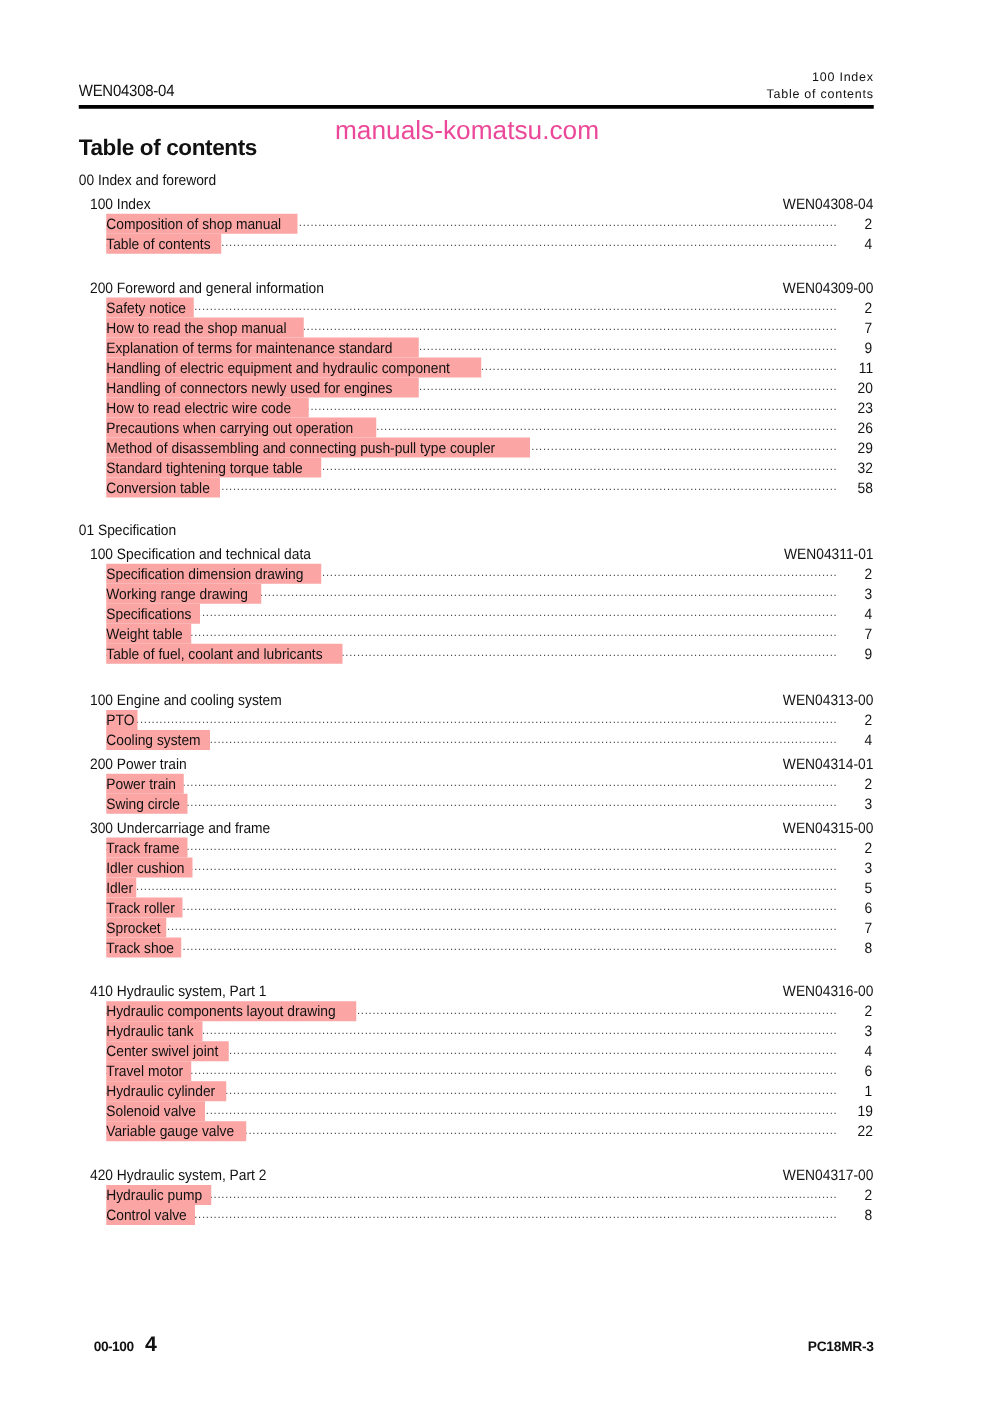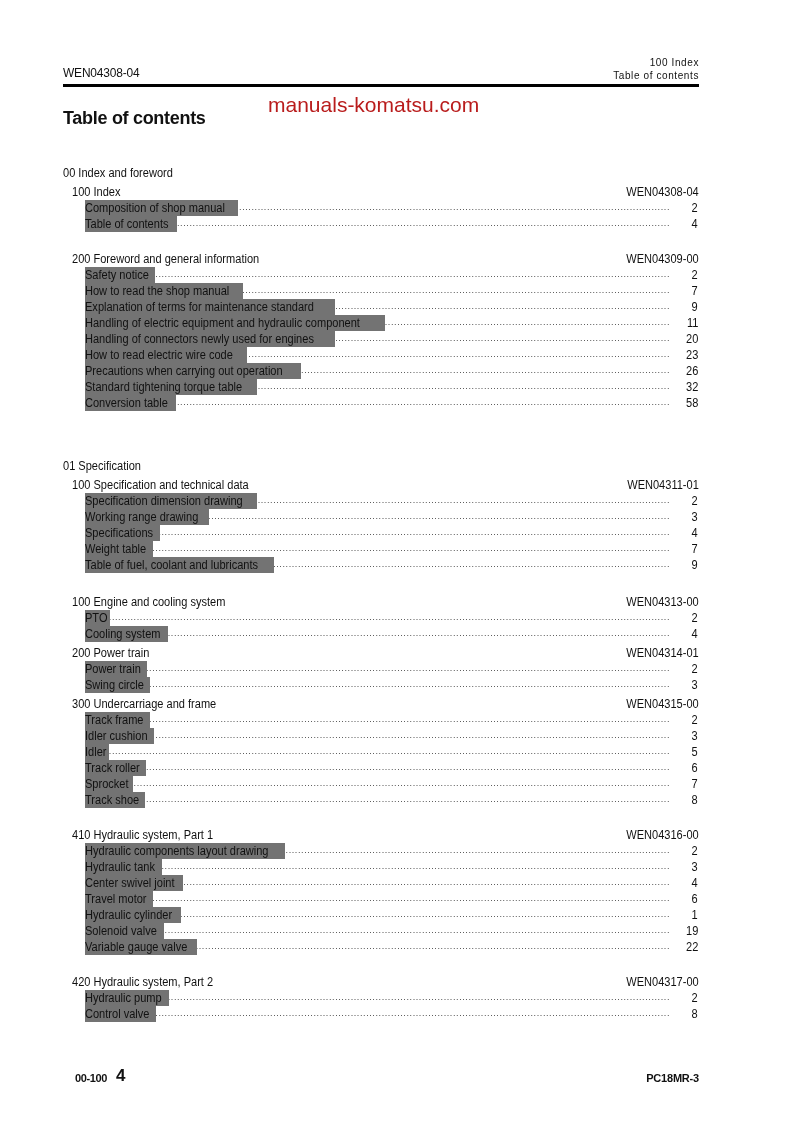--- a/index.html
+++ b/index.html
@@ -39,21 +39,21 @@
       text-align: right;
       font-size: 10px;
       line-height: 13px;
       letter-spacing: 0.6px;
     }
     .watermark {
       position: absolute;
       left: 268px;
       top: 93px;
       font-size: 21px;
-      color: #b91c1c;
+      color: #ec4899;
       letter-spacing: 0px;
     }
     .page-title {
       position: absolute;
       left: 63px;
       top: 108px;
       font-size: 18px;
       font-weight: bold;
       letter-spacing: -0.3px;
     }
@@ -68,21 +68,21 @@
       height: 16px;
       line-height: 16px;
       font-size: 12px;
       white-space: nowrap;
     }
     .row .txt {
       display: inline-block;
       transform: scaleX(0.92);
       transform-origin: left center;
     }
-    .chapter { padding-left: 0; margin-top: 29px; }
+    .chapter { padding-left: 0; }
     .section { padding-left: 9px; margin-top: 3px; }
     .item { padding-left: 22px; }
     .gap-chapter { height: 18px; }
     .gap-section { height: 16px; }
     .section .code {
       position: absolute;
       right: 0;
       top: 0;
       display: inline-block;
       transform: scaleX(0.92);
@@ -101,21 +101,21 @@
       position: absolute;
       right: 0;
       top: -1px;
       font-size: 9px;
       letter-spacing: 0.6px;
       color: #444;
     }
     .item .label-wrap {
       position: relative;
       z-index: 1;
-      background: #737373;
+      background: #fca5a5;
       padding-right: 1px;
       display: inline-block;
       max-width: 600px;
     }
     .item .pg {
       position: absolute;
       right: 1px;
       top: 0;
       display: inline-block;
       transform: scaleX(0.92);
@@ -183,20 +183,21 @@
     <span class="txt">200  Foreword and general information</span>
     <span class="code">WEN04309-00</span>
   </div>
   <div class="row item"><span class="leader"></span><span class="label-wrap"><span class="txt">Safety notice</span></span><span class="pg">2</span></div>
   <div class="row item"><span class="leader"></span><span class="label-wrap"><span class="txt">How to read the shop manual</span></span><span class="pg">7</span></div>
   <div class="row item"><span class="leader"></span><span class="label-wrap"><span class="txt">Explanation of terms for maintenance standard</span></span><span class="pg">9</span></div>
   <div class="row item"><span class="leader"></span><span class="label-wrap"><span class="txt">Handling of electric equipment and hydraulic component</span></span><span class="pg">11</span></div>
   <div class="row item"><span class="leader"></span><span class="label-wrap"><span class="txt">Handling of connectors newly used for engines</span></span><span class="pg">20</span></div>
   <div class="row item"><span class="leader"></span><span class="label-wrap"><span class="txt">How to read electric wire code</span></span><span class="pg">23</span></div>
   <div class="row item"><span class="leader"></span><span class="label-wrap"><span class="txt">Precautions when carrying out operation</span></span><span class="pg">26</span></div>
+  <div class="row item"><span class="leader"></span><span class="label-wrap"><span class="txt">Method of disassembling and connecting push-pull type coupler</span></span><span class="pg">29</span></div>
   <div class="row item"><span class="leader"></span><span class="label-wrap"><span class="txt">Standard tightening torque table</span></span><span class="pg">32</span></div>
   <div class="row item"><span class="leader"></span><span class="label-wrap"><span class="txt">Conversion table</span></span><span class="pg">58</span></div>
 
   <div class="gap-chapter"></div>
 
   <div class="row chapter"><span class="txt">01 Specification</span></div>
 
   <div class="row section">
     <span class="txt">100  Specification and technical data</span>
     <span class="code">WEN04311-01</span>

